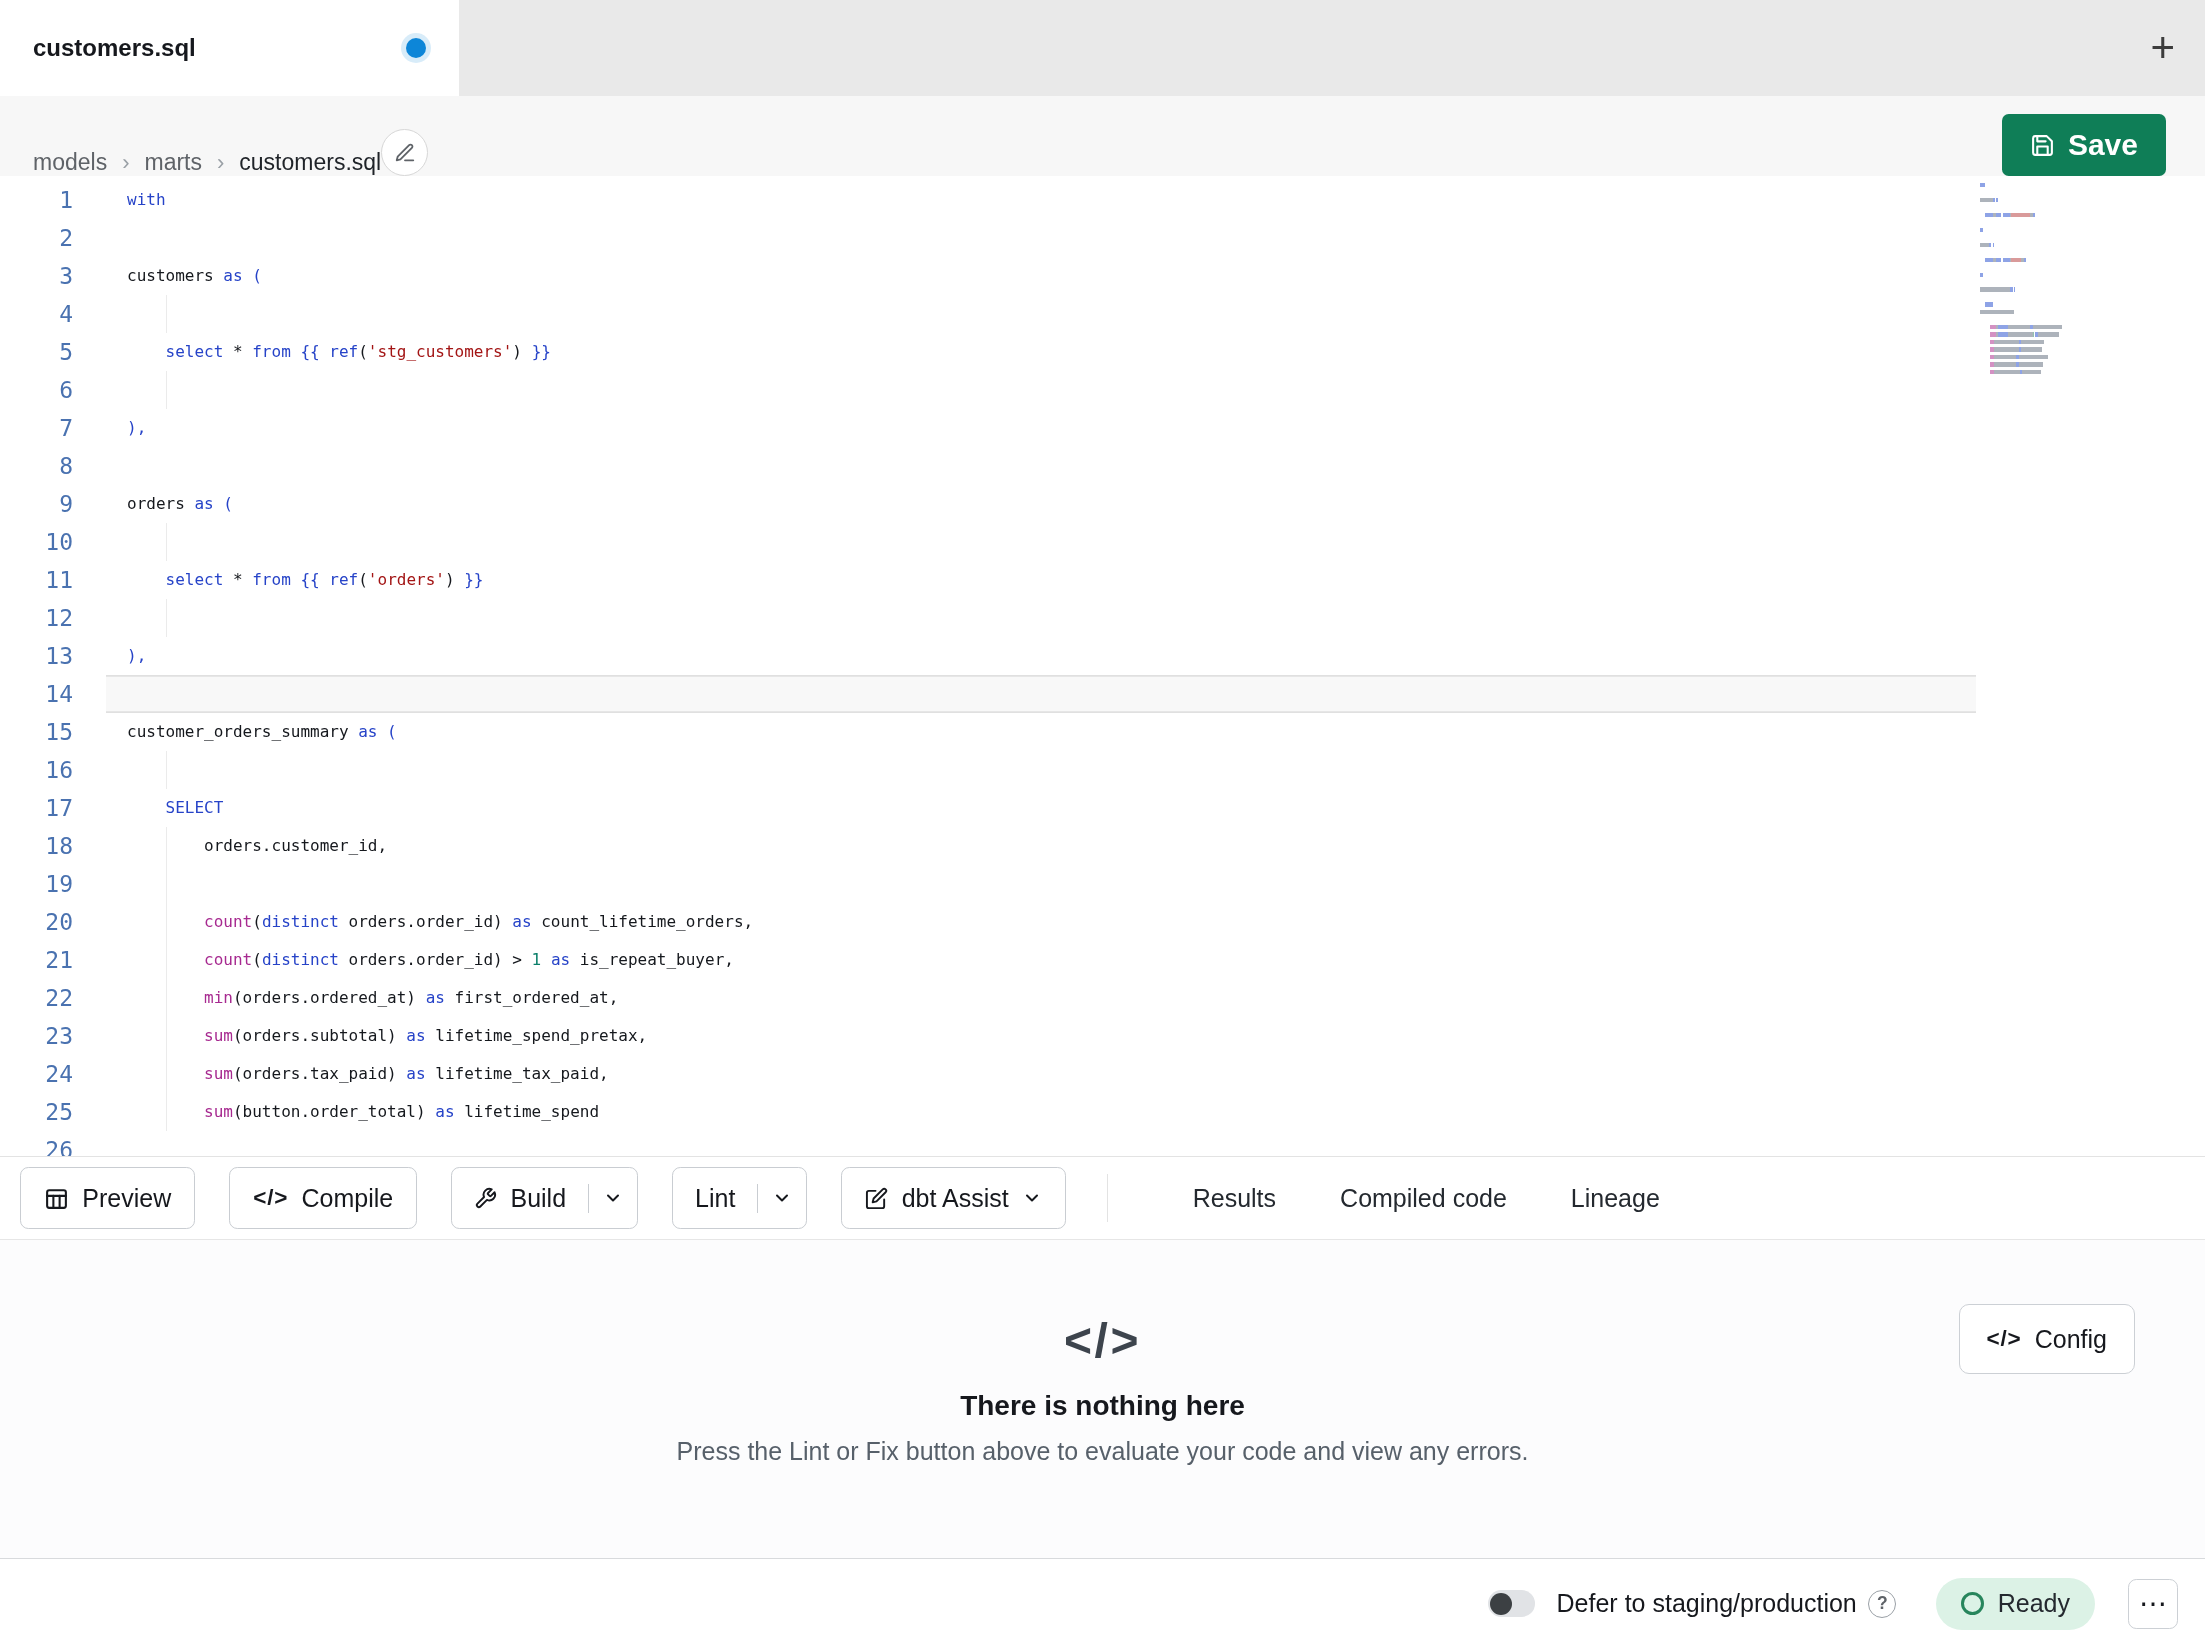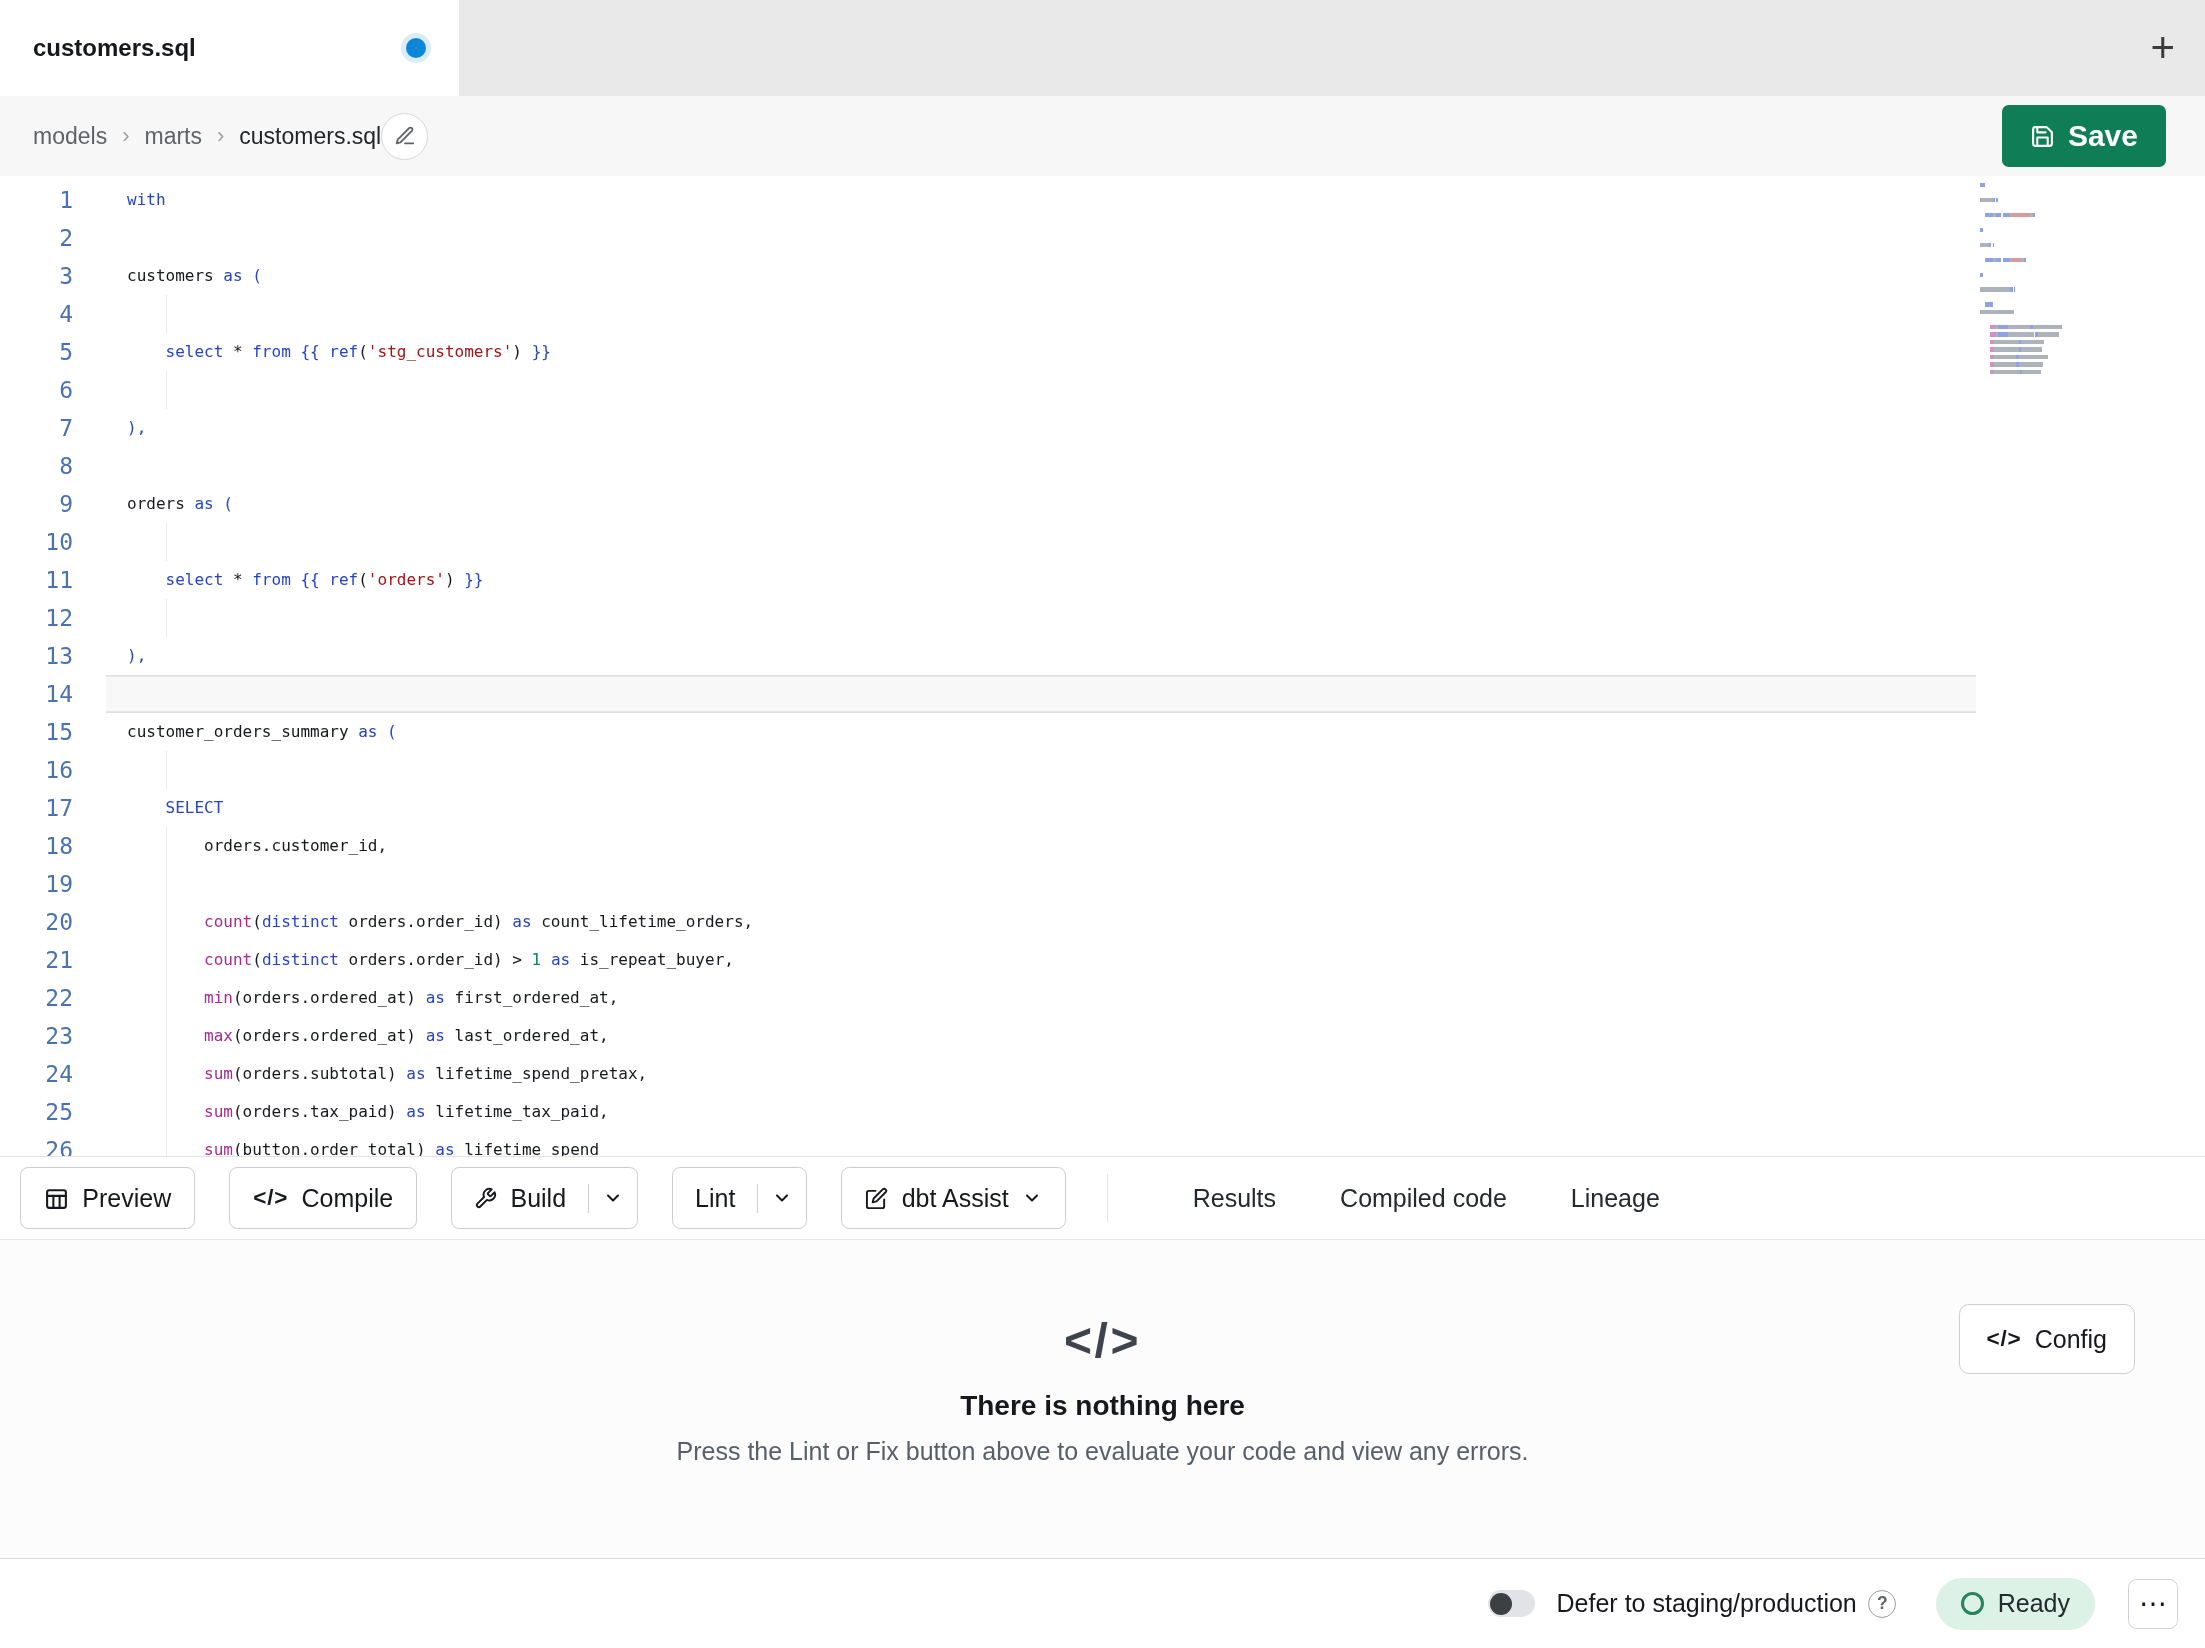--- a/index.html
+++ b/index.html
@@ -8,21 +8,21 @@
   .app{display:flex;flex-direction:column;height:100%}
 
   
   .tabbar{height:96px;background:#e9e9e9;display:flex;align-items:stretch;position:relative;flex:none}
   .tab{width:459px;background:#fff;display:flex;align-items:center;padding:0 33px;cursor:pointer}
   .tab-title{font-size:24px;font-weight:700;color:#16181d}
   .dirty-dot{width:20px;height:20px;border-radius:50%;background:#0d86d8;margin-left:auto;box-shadow:0 0 0 5px rgba(13,134,216,.16)}
   .newtab{position:absolute;right:30px;top:50%;transform:translateY(-50%);font-size:42px;font-weight:400;color:#3c3c3c;cursor:pointer;line-height:1;background:none;border:none}
 
   
-  .crumbrow{height:80px;background:#f7f7f7;display:flex;align-items:center;padding:0 39px 0 33px;flex:none}
+  .crumbrow{height:80px;background:#f7f7f7;display:flex;align-items:flex-end;padding:0 39px 0 33px;flex:none}
   .breadcrumb{display:flex;align-items:center;gap:15px;font-size:23px}
   .crumb{color:#5f6368;cursor:pointer}
   .crumb.current{color:#1f2328}
   .crumb-sep{color:#9aa0a6;font-size:22px}
   .icon-circle{width:47px;height:47px;border-radius:50%;border:1.7px solid #d7d7d7;background:#fff;display:flex;align-items:center;justify-content:center;cursor:pointer}
   .save-btn{margin-left:auto;height:62px;padding:0 28px;background:#0f7e57;border:none;border-radius:6.7px;color:#fff;font-size:30px;font-weight:700;display:flex;align-items:center;gap:13.3px;cursor:pointer}
 
   
   .editor{height:980px;flex:none;display:flex;position:relative;background:#fff;overflow:hidden}
   .gutter{width:106px;flex:none;padding-top:5px}
@@ -151,21 +151,20 @@
         <div class="code-line"><span class="tk-br">),</span></div>
         <div class="code-line active"></div>
         <div class="code-line"><span class="tk-pl">customer_orders_summary </span><span class="tk-kw">as</span><span class="tk-pl"> </span><span class="tk-br">(</span></div>
         <div class="code-line"><span class="guide"></span></div>
         <div class="code-line"><span class="tk-pl">    </span><span class="tk-kw">SELECT</span></div>
         <div class="code-line"><span class="guide"></span><span class="tk-pl">        orders.customer_id,</span></div>
         <div class="code-line"><span class="guide"></span></div>
         <div class="code-line"><span class="guide"></span><span class="tk-pl">        </span><span class="tk-fn">count</span><span class="tk-pl">(</span><span class="tk-kw">distinct</span><span class="tk-pl"> orders.order_id) </span><span class="tk-kw">as</span><span class="tk-pl"> count_lifetime_orders,</span></div>
         <div class="code-line"><span class="guide"></span><span class="tk-pl">        </span><span class="tk-fn">count</span><span class="tk-pl">(</span><span class="tk-kw">distinct</span><span class="tk-pl"> orders.order_id) &gt; </span><span class="tk-nu">1</span><span class="tk-pl"> </span><span class="tk-kw">as</span><span class="tk-pl"> is_repeat_buyer,</span></div>
         <div class="code-line"><span class="guide"></span><span class="tk-pl">        </span><span class="tk-fn">min</span><span class="tk-pl">(orders.ordered_at) </span><span class="tk-kw">as</span><span class="tk-pl"> first_ordered_at,</span></div>
-        <div class="code-line"><span class="guide"></span><span class="tk-pl">        </span><span class="tk-fn">max</span><span class="tk-pl">(orders.ordered_at) </span><span class="tk-kw">as</span><span class="tk-pl"> last_ordered_at,</span></div>
         <div class="code-line"><span class="guide"></span><span class="tk-pl">        </span><span class="tk-fn">sum</span><span class="tk-pl">(orders.subtotal) </span><span class="tk-kw">as</span><span class="tk-pl"> lifetime_spend_pretax,</span></div>
         <div class="code-line"><span class="guide"></span><span class="tk-pl">        </span><span class="tk-fn">sum</span><span class="tk-pl">(orders.tax_paid) </span><span class="tk-kw">as</span><span class="tk-pl"> lifetime_tax_paid,</span></div>
         <div class="code-line"><span class="guide"></span><span class="tk-pl">        </span><span class="tk-fn">sum</span><span class="tk-pl">(button.order_total) </span><span class="tk-kw">as</span><span class="tk-pl"> lifetime_spend</span></div>
       </div>
     <div class="minimap" id="minimap">
         <div class="mm-line">
           <span class="mm-kw" style="width: 5px;"></span>
         </div>
         <div class="mm-line"></div>
         <div class="mm-line">

